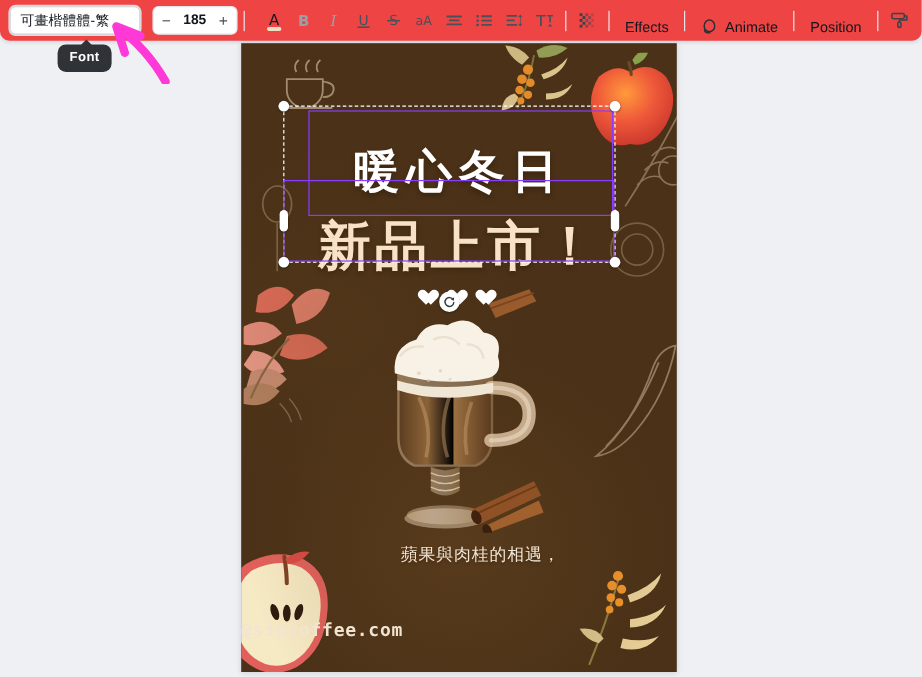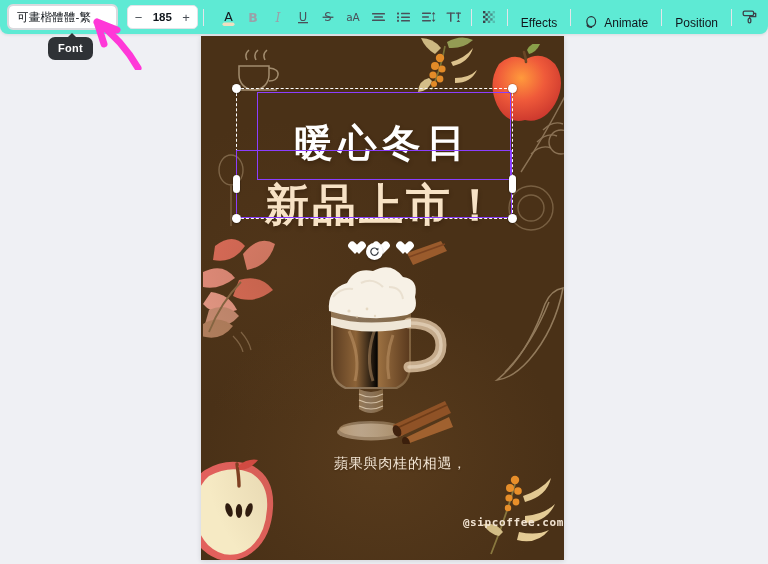--- a/index.html
+++ b/index.html
@@ -8,21 +8,21 @@
     font-family: "Liberation Sans", sans-serif;
     background: #eff0f4;
     overflow: hidden;
   }
 
   
   #toolbar {
     position: absolute;
     top: 0; left: 0;
     width: 768px; height: 34px;
-    background: #5eead4;
+    background: #ef4444;
     border-bottom-left-radius: 8px;
     border-bottom-right-radius: 8px;
     display: flex;
     align-items: center;
     padding: 0 6px 0 8px;
     box-shadow: 0 1px 3px rgba(20,25,45,.10);
     z-index: 40;
   }
 
   .tb-pill {
@@ -203,24 +203,24 @@
     font-size: 14px;
     line-height: 1.62;
     letter-spacing: .8px;
     z-index: 14;
     text-shadow: 0 1px 2px rgba(40,22,6,.35);
     margin-left: 18px;
   }
   #poster-handle {
     position: absolute;
     top: 480px; left: 0; width: 100%;
-    text-align: right;
+    text-align: left;
     color: #f2e4d2;
     font-family: "DejaVu Sans Mono", monospace;
-    font-size: 11px;
+    font-size: 15px;
     font-weight: 700;
     letter-spacing: .6px;
     z-index: 14;
   }
 
   
   #glass { position: absolute; left: 108px; top: 203px; width: 148px; height: 205px; z-index: 12; }
 
   
   #rotate-badge {

